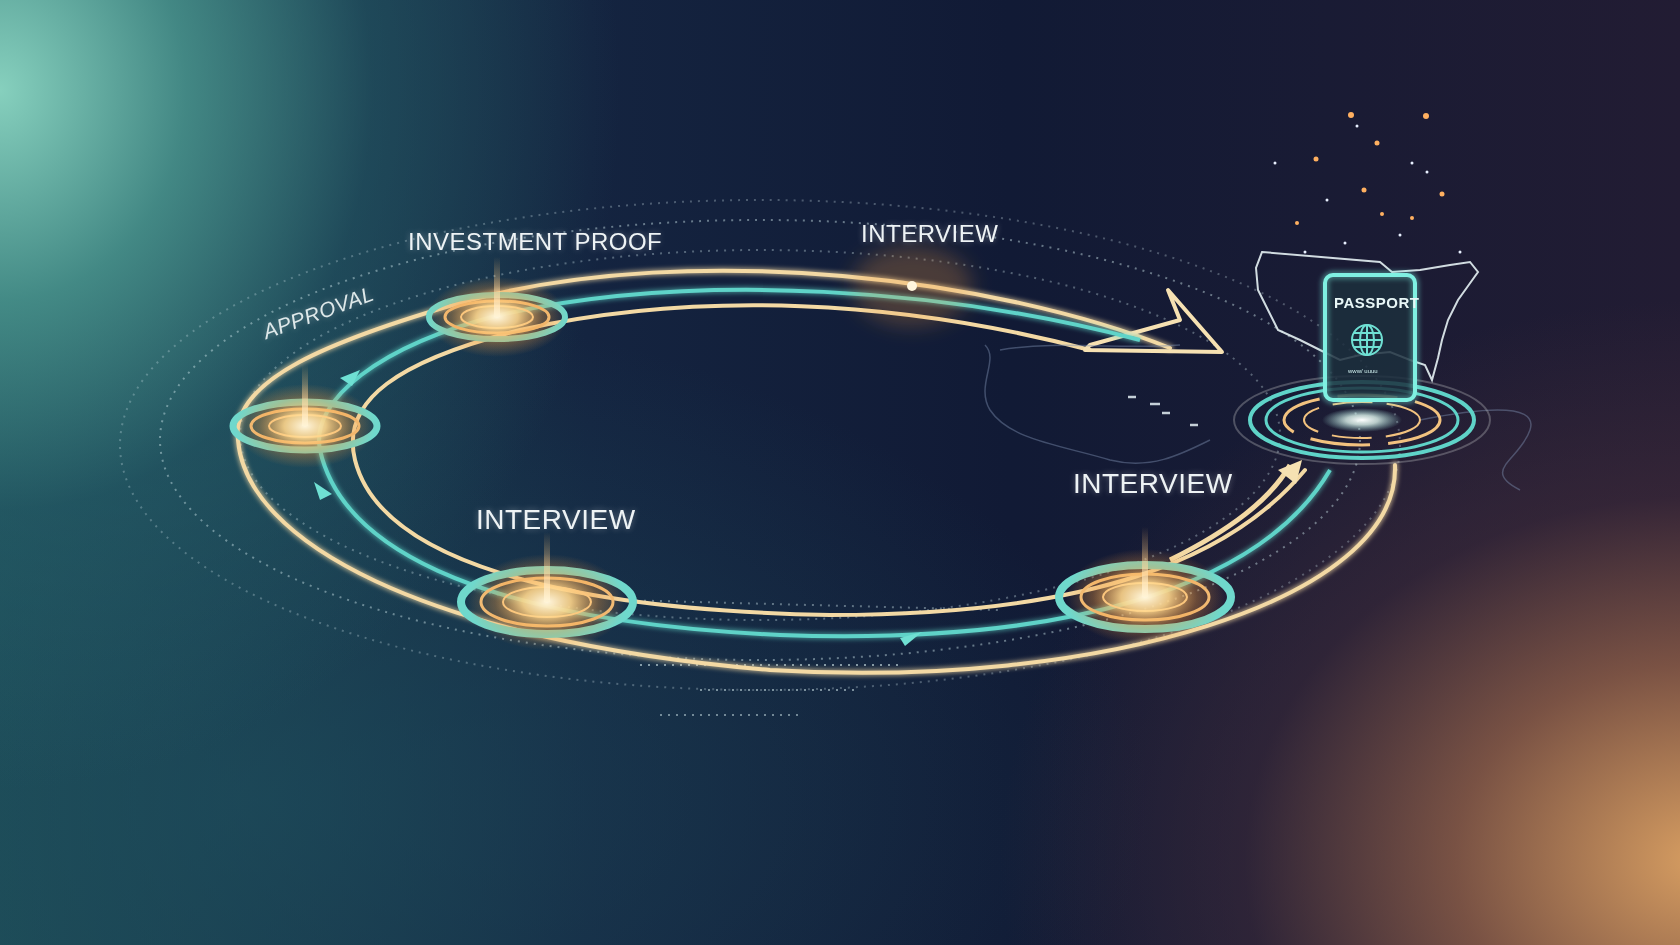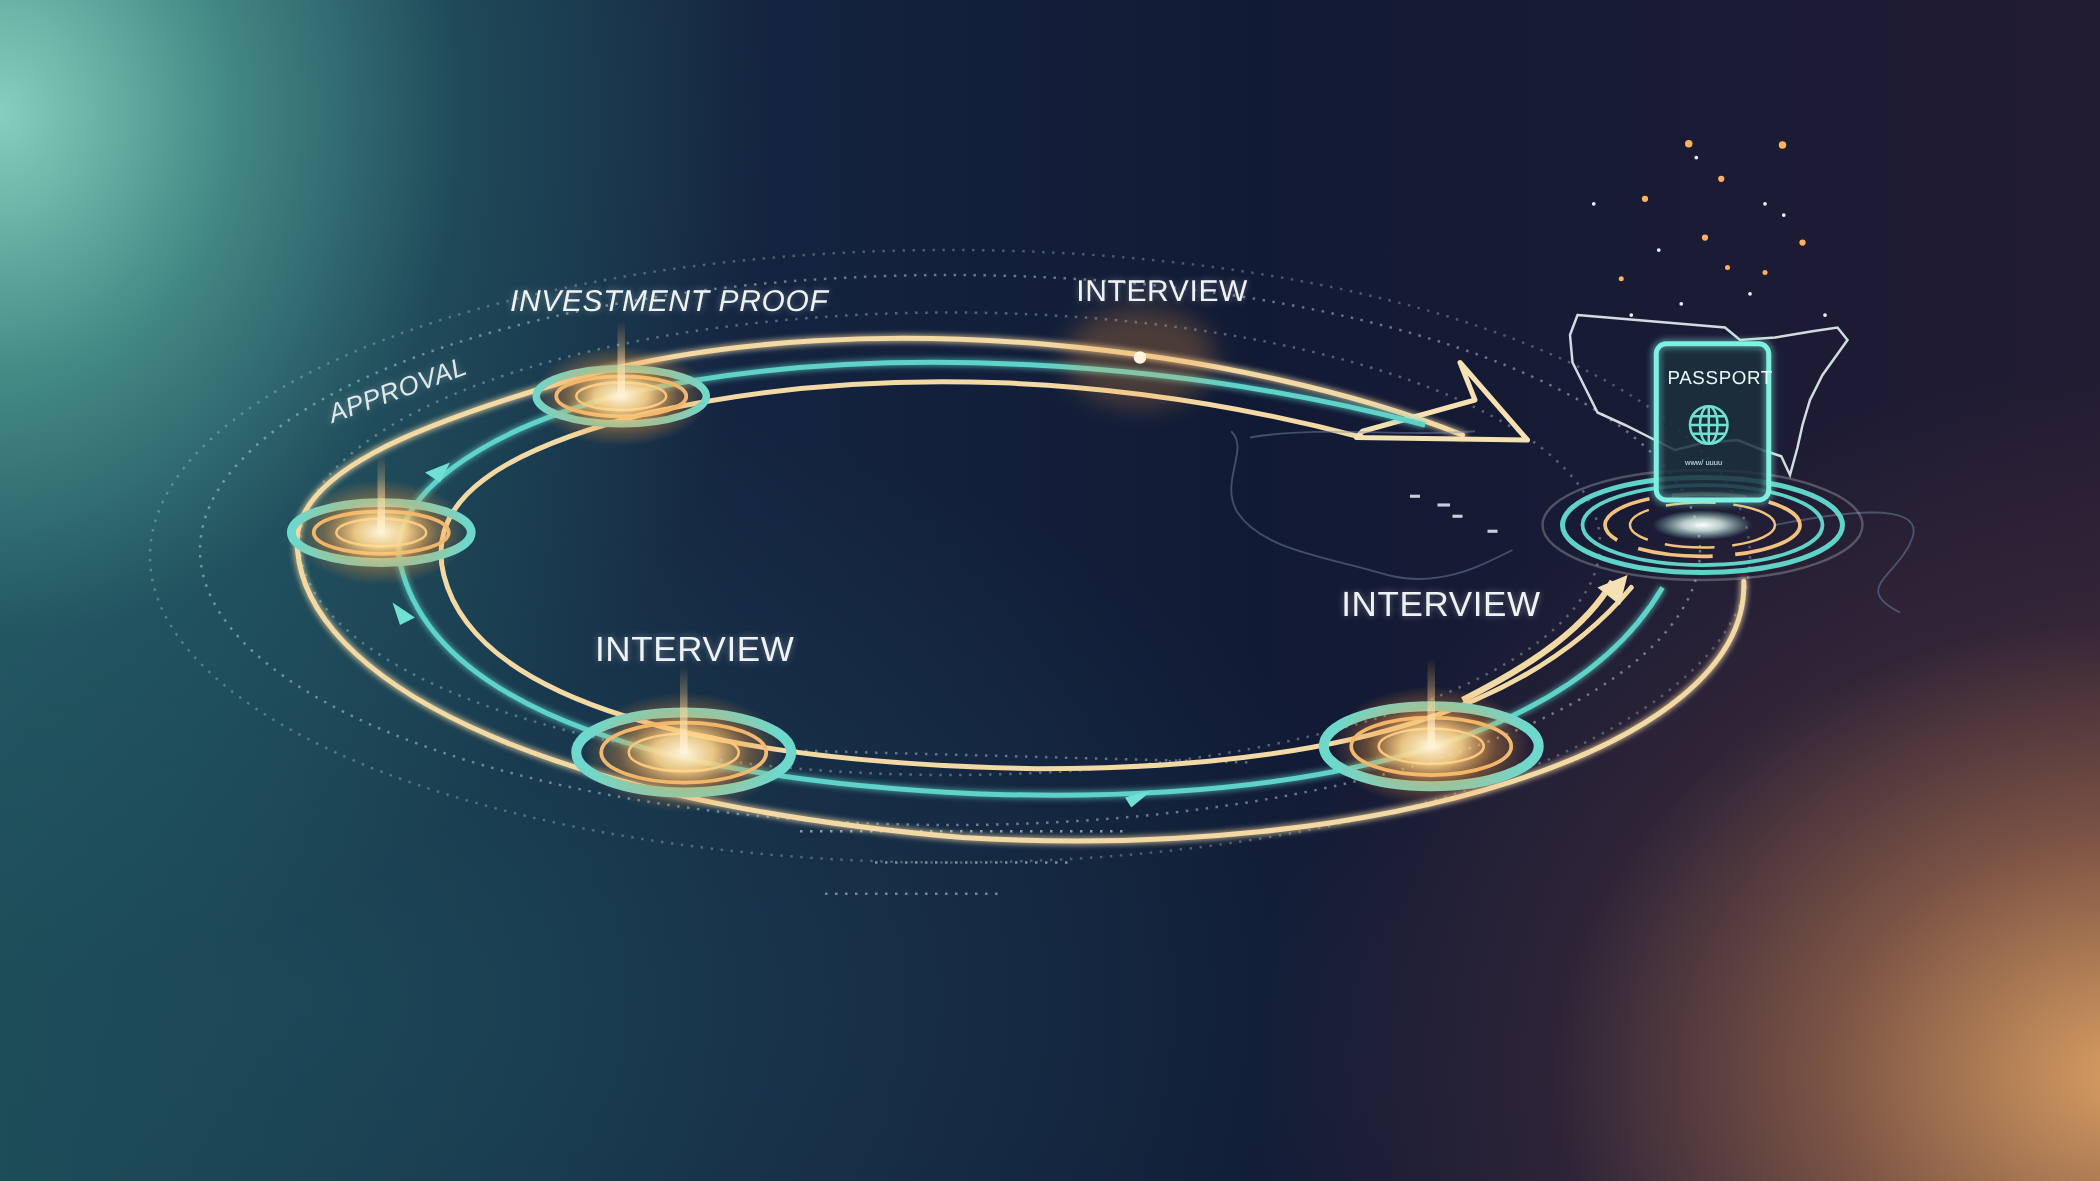--- a/index.html
+++ b/index.html
@@ -15,27 +15,27 @@
       radial-gradient(ellipse 700px 560px at 1700px 860px, rgba(225,165,100,0.95) 0%, rgba(160,105,75,0.7) 35%, rgba(80,50,60,0.4) 65%, rgba(16,26,51,0) 100%),
       radial-gradient(ellipse 900px 500px at 250px 800px, rgba(30,80,95,0.6) 0%, rgba(16,26,51,0) 100%),
       linear-gradient(90deg, #1d4a55 0%, #142440 35%, #111a35 60%, #221c33 100%);
   }
   svg.scene { position: absolute; left: 0; top: 0; }
   .label {
     position: absolute; color: #eef3f5; white-space: nowrap;
     letter-spacing: 0.5px;
     text-shadow: 0 0 6px rgba(255,255,255,0.35);
   }
-  .lbl-invest { left: 408px; top: 228px; font-size: 24px; font-style: italic; }
+  .lbl-invest { left: 408px; top: 228px; font-size: 24px; }
   .lbl-interview-top { left: 861px; top: 220px; font-size: 24px; }
   .lbl-approval { left: 268px; top: 320px; font-size: 21px; font-style: italic; transform: rotate(-20deg); transform-origin: left bottom; color: #dfe9ea; }
   .lbl-submission { left: 476px; top: 504px; font-size: 28px; }
   .lbl-interview-right { left: 1073px; top: 468px; font-size: 28px; }
   .passport-text {
-    position: absolute; left: 1334px; top: 294px; font-size: 15px; font-weight: normal;
+    position: absolute; left: 1334px; top: 294px; font-size: 15px; font-weight: bold;
     color: #e8f7f7; letter-spacing: 0.5px;
   }
   .passport-sub {
     position: absolute; left: 1348px; top: 368px; font-size: 6px; color: #cfeeee;
   }
 </style>
 </head>
 <body>
 
 <div class="bg"></div>

